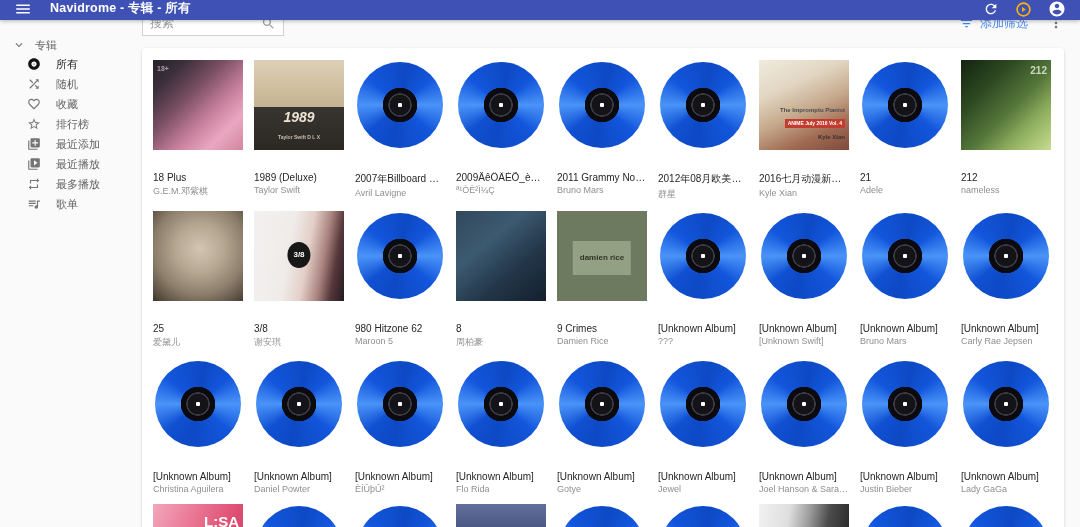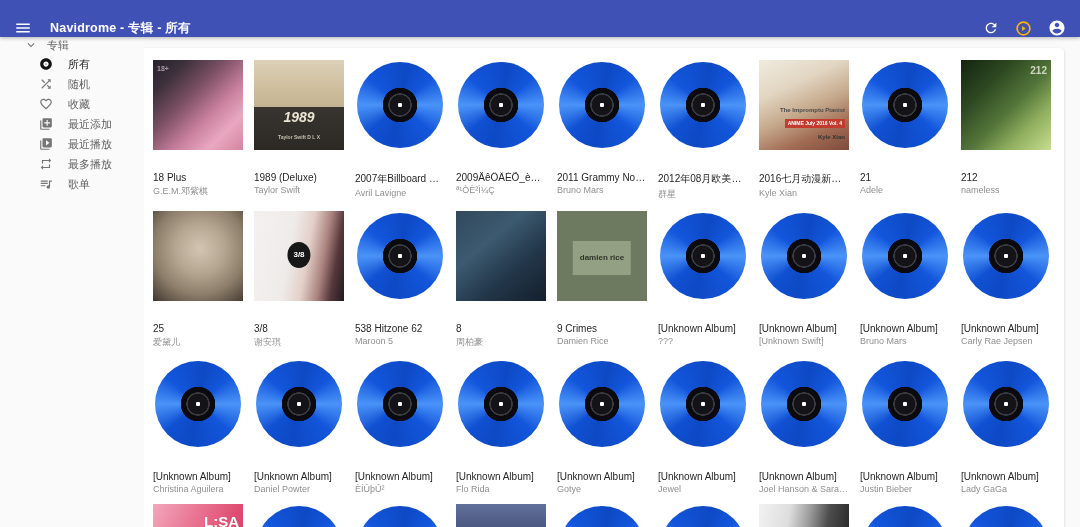--- a/index.html
+++ b/index.html
@@ -1,29 +1,29 @@
 <!DOCTYPE html>
 <html style="--appbar: #3f51b5; --accent: #4285f4;"><head>
 <meta charset="utf-8">
 <style>
   *{margin:0;padding:0;box-sizing:border-box}
   html,body{width:1080px;height:527px;overflow:hidden;background:#fafafa;
     font-family:"Liberation Sans",sans-serif;}
   button{background:none;border:none;cursor:pointer;padding:0;display:flex;align-items:center}
 
   
-  .appbar{position:fixed;top:0;left:0;right:0;height:37px;background:var(--appbar,#3f51b5);
-    color:#fff;display:flex;align-items:flex-end;padding:0 14px;z-index:20;
+  .appbar{position:fixed;top:0;left:0;right:0;height:20px;background:var(--appbar,#3f51b5);
+    color:#fff;display:flex;align-items:flex-start;padding:0 14px;z-index:20;
     box-shadow:0 1px 4px rgba(0,0,0,.3)}
   .appbar .icon-btn{color:#fff}
   .app-title{font-size:12.5px;font-weight:bold;margin-left:18px;letter-spacing:.2px}
   .appbar-right{margin-left:auto;display:flex;align-items:center;gap:16px}
 
   
-  .sidebar{position:fixed;top:32px;left:12px;bottom:0;width:132px;background:#fafafa;padding-top:4px;z-index:10}
+  .sidebar{position:fixed;top:32px;left:0;bottom:0;width:132px;background:#fafafa;padding-top:4px;z-index:10}
   .side-header{display:flex;align-items:center;height:18px;padding-left:12px;gap:9px;
     color:#666;font-size:11px;cursor:pointer}
   .side-header svg{color:#757575}
   .side-item{display:flex;align-items:center;height:20px;padding-left:27px;gap:15px;
     font-size:11px;color:#5f5f5f;cursor:pointer;white-space:nowrap}
   .side-item svg{color:#757575;flex:0 0 auto}
   .side-item.active{color:#1c1c1c;font-weight:normal}
   .side-item.active svg{color:#141414}
 
   
@@ -107,20 +107,26 @@
         <span>随机</span>
       </div>
       <div class="side-item">
         <svg viewBox="0 0 24 24" width="14" height="14">
           <path d="M16.5 3c-1.74 0-3.41.81-4.5 2.09C10.91 3.81 9.24 3 7.5 3 4.42 3 2 5.42 2 8.5c0 3.78 3.4 6.86 8.55 11.54L12 21.35l1.45-1.32C18.6 15.36 22 12.28 22 8.5 22 5.42 19.58 3 16.5 3zm-4.4 15.55l-.1.1-.1-.1C7.14 14.24 4 11.39 4 8.5 4 6.5 5.5 5 7.5 5c1.54 0 3.04.99 3.57 2.36h1.87C13.46 5.99 14.96 5 16.5 5c2 0 3.5 1.5 3.5 3.5 0 2.89-3.14 5.74-7.9 10.05z" fill="currentColor"></path>
         </svg>
         <span>收藏</span>
       </div>
       <div class="side-item">
         <svg viewBox="0 0 24 24" width="14" height="14">
+          <path d="M22 9.24l-7.19-.62L12 2 9.19 8.63 2 9.24l5.46 4.73L5.82 21 12 17.27 18.18 21l-1.63-7.03L22 9.24zM12 15.4l-3.76 2.27 1-4.28-3.32-2.88 4.38-.38L12 6.1l1.71 4.04 4.38.38-3.32 2.88 1 4.28L12 15.4z" fill="currentColor"></path>
+        </svg>
+        <span>排行榜</span>
+      </div>
+      <div class="side-item">
+        <svg viewBox="0 0 24 24" width="14" height="14">
           <path d="M4 6H2v14c0 1.1.9 2 2 2h14v-2H4V6zm16-4H8c-1.1 0-2 .9-2 2v12c0 1.1.9 2 2 2h12c1.1 0 2-.9 2-2V4c0-1.1-.9-2-2-2zm-1 9h-4v4h-2v-4H9V9h4V5h2v4h4v2z" fill="currentColor"></path>
         </svg>
         <span>最近添加</span>
       </div>
       <div class="side-item">
         <svg viewBox="0 0 24 24" width="14" height="14">
           <path d="M4 6H2v14c0 1.1.9 2 2 2h14v-2H4V6zm16-4H8c-1.1 0-2 .9-2 2v12c0 1.1.9 2 2 2h12c1.1 0 2-.9 2-2V4c0-1.1-.9-2-2-2zm-8 12.5v-9l6 4.5-6 4.5z" fill="currentColor"></path>
         </svg>
         <span>最近播放</span>
       </div>
@@ -241,21 +247,21 @@
           <div class="cover art" style="background: linear-gradient(100deg, rgb(243, 241, 240) 0%, rgb(239, 235, 233) 40%, rgb(227, 207, 200) 58%, rgb(169, 130, 126) 74%, rgb(87, 56, 60) 86%, rgb(34, 26, 32) 100%);">
             <span class="art-text" style="color: rgb(255, 255, 255); font-size: 8px; top: 34%; left: 50%; right: auto; text-align: center; background: rgb(23, 23, 23); padding: 8px 6px; transform: translateX(-50%); border-radius: 50%;">3/8</span>
           </div>
           <div class="a-title">3/8</div>
           <div class="a-artist">谢安琪</div>
         </div>
         <div class="tile">
           <div class="cover vinyl">
             <div class="disc"></div>
           </div>
-          <div class="a-title">538 Hitzone 62</div>
+          <div class="a-title">980 Hitzone 62</div>
           <div class="a-artist">Maroon 5</div>
         </div>
         <div class="tile">
           <div class="cover art" style="background: linear-gradient(140deg, rgb(50, 72, 92) 0%, rgb(60, 90, 112) 35%, rgb(35, 55, 74) 65%, rgb(19, 31, 44) 100%);"></div>
           <div class="a-title">8</div>
           <div class="a-artist">周柏豪</div>
         </div>
         <div class="tile">
           <div class="cover art" style="background: rgb(109, 122, 96);">
             <span class="art-text" style="color: rgb(47, 53, 39); font-size: 8px; top: 33%; left: 50%; right: auto; text-align: center; background: rgb(147, 160, 131); padding: 12px 7px; transform: translateX(-50%);">damien rice</span>

